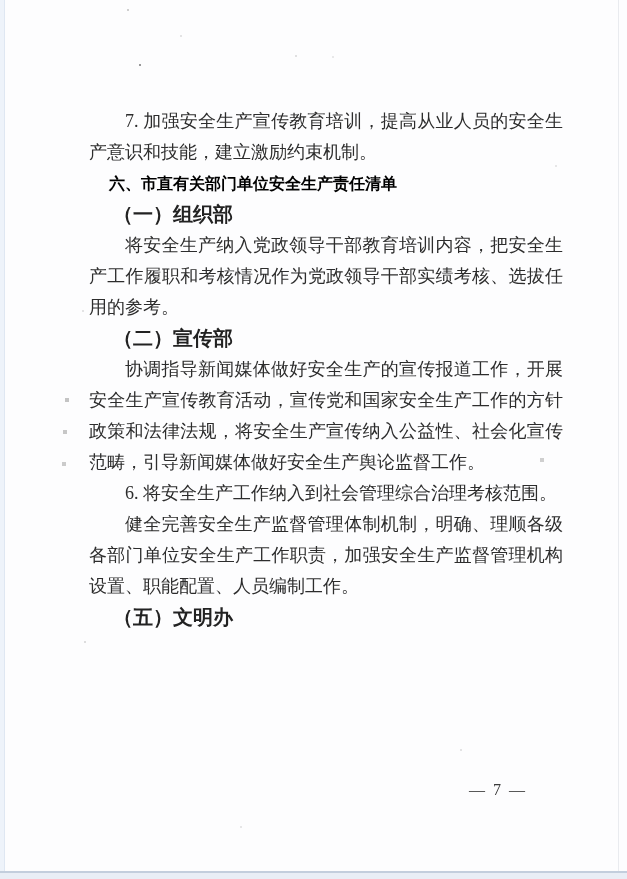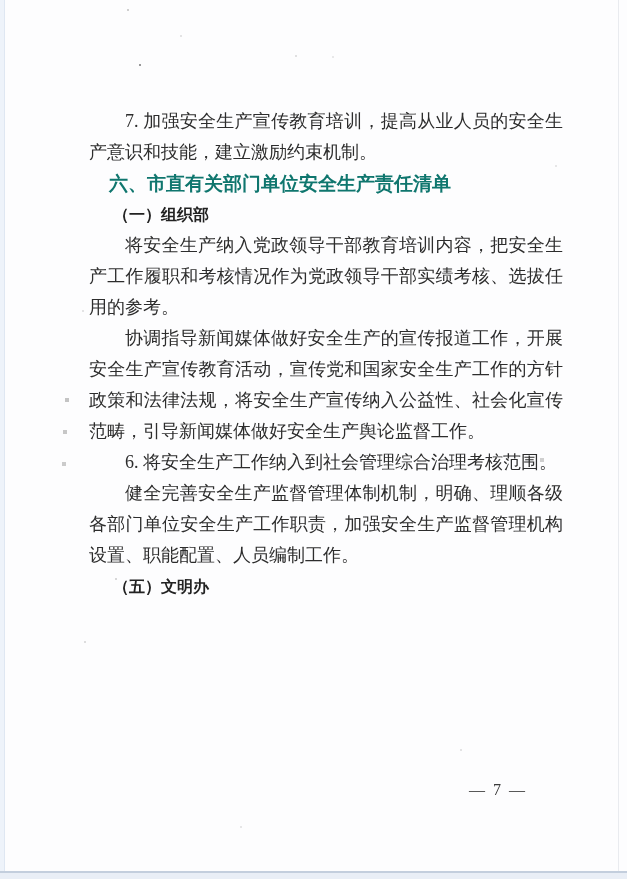--- a/index.html
+++ b/index.html
@@ -52,28 +52,28 @@
   .body {
     font-family: "Liberation Serif", "DejaVu Serif", serif;
     font-size: 18px;
     text-align: justify;
     text-indent: 36px;
     letter-spacing: 0;
   }
   .heading-1 {
     font-family: "Liberation Sans", "DejaVu Sans", sans-serif;
     font-weight: 700;
-    font-size: 19px;
+    font-size: 16px;
     text-indent: 20px;
-    color: #0f766e;
+    color: #000000;
   }
   .heading-2 {
     font-family: Liberation Sans, sans-serif;
     font-weight: 700;
-    font-size: 16px;
+    font-size: 20px;
     text-indent: 24px;
     color: #222;
   }
   .page-number {
     position: absolute;
     top: 781px;
     right: 100px;
     font-family: "Liberation Serif", "DejaVu Serif", serif;
     font-size: 16px;
     color: #3a3a3a;
@@ -113,20 +113,21 @@
   <div class="edge-left"></div>
   <div class="edge-right"></div>
   <div class="edge-bottom"></div>
   <div class="noise"></div>
 
   <div class="doc-content">
       <p class="body">7. 加强安全生产宣传教育培训，提高从业人员的安全生产意识和技能，建立激励约束机制。</p>
       <p class="heading-1">六、市直有关部门单位安全生产责任清单</p>
       <p class="heading-2">（一）组织部</p>
       <p class="body">将安全生产纳入党政领导干部教育培训内容，把安全生产工作履职和考核情况作为党政领导干部实绩考核、选拔任用的参考。</p>
+      <p class="heading-2">（二）宣传部</p>
       <p class="body">协调指导新闻媒体做好安全生产的宣传报道工作，开展安全生产宣传教育活动，宣传党和国家安全生产工作的方针政策和法律法规，将安全生产宣传纳入公益性、社会化宣传范畴，引导新闻媒体做好安全生产舆论监督工作。</p>
       <p class="body">6. 将安全生产工作纳入到社会管理综合治理考核范围。</p>
       <p class="body">健全完善安全生产监督管理体制机制，明确、理顺各级各部门单位安全生产工作职责，加强安全生产监督管理机构设置、职能配置、人员编制工作。</p>
       <p class="heading-2">（五）文明办</p>
     </div>
 
   <div class="page-number">— 7 —</div>
 
 </div>
 

